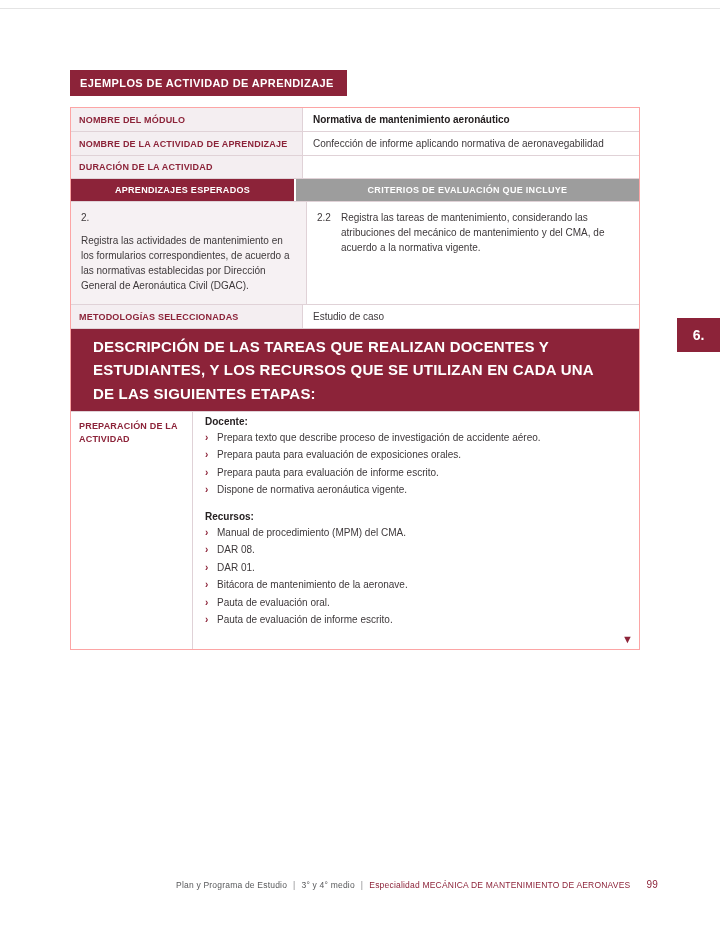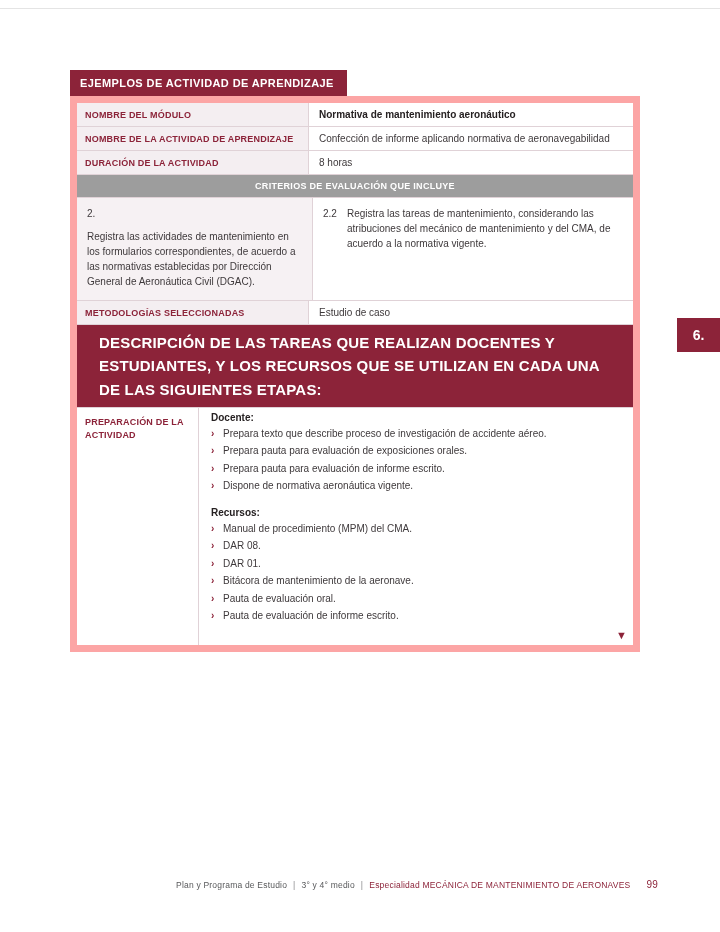--- a/index.html
+++ b/index.html
@@ -23,21 +23,21 @@
     display:flex;align-items:center;justify-content:center;
   }
 
   
   .doc{position:absolute;left:70px;top:70px;width:570px;}
   .title-bar{
     display:inline-block;background:var(--maroon);color:#fff;
     font-weight:bold;font-size:11px;letter-spacing:.4px;
     padding:7px 13px 7px 10px;
   }
-  .grid{margin-top:0;border:7px solid #fca5a5;}
+  .grid{margin-top:11px;border:1px solid #fca5a5;}
   .row{display:flex;border-bottom:1px solid #E0D2D7;}
   .row:last-child{border-bottom:none;}
 
   .label{
     width:215px;flex:none;background:#F4EEF1;color:var(--maroon);
     font-weight:bold;font-size:9px;letter-spacing:.2px;
     padding:6px 8px;border-right:1px solid #E0D2D7;
     display:flex;align-items:center;
   }
   .value{
@@ -121,24 +121,24 @@
         <div class="value strong">Normativa de mantenimiento aeronáutico</div>
       </div>
 
       <div class="row">
         <div class="label">NOMBRE DE LA ACTIVIDAD DE APRENDIZAJE</div>
         <div class="value">Confección de informe aplicando normativa de aeronavegabilidad</div>
       </div>
 
       <div class="row">
         <div class="label">DURACIÓN DE LA ACTIVIDAD</div>
-        <div class="value">8 horas</div>
       </div>
 
       <div class="row header-row">
+        <div class="head-left">APRENDIZAJES ESPERADOS</div>
         <div class="head-right">CRITERIOS DE EVALUACIÓN QUE INCLUYE</div>
       </div>
 
       <div class="row content-row">
         <div class="left-content">
           <div class="num">2.</div>
           <div class="txt">Registra las actividades de mantenimiento en los formularios correspondientes, de acuerdo a las normativas establecidas por Dirección General de Aeronáutica Civil (DGAC).</div>
         </div>
         <div class="right-content">
           <div class="crit">

